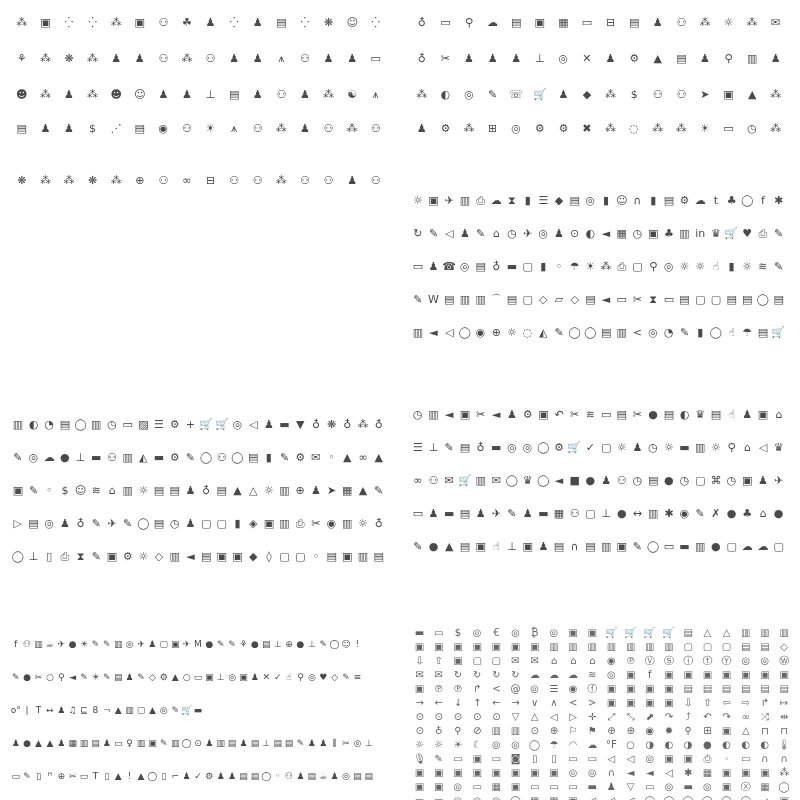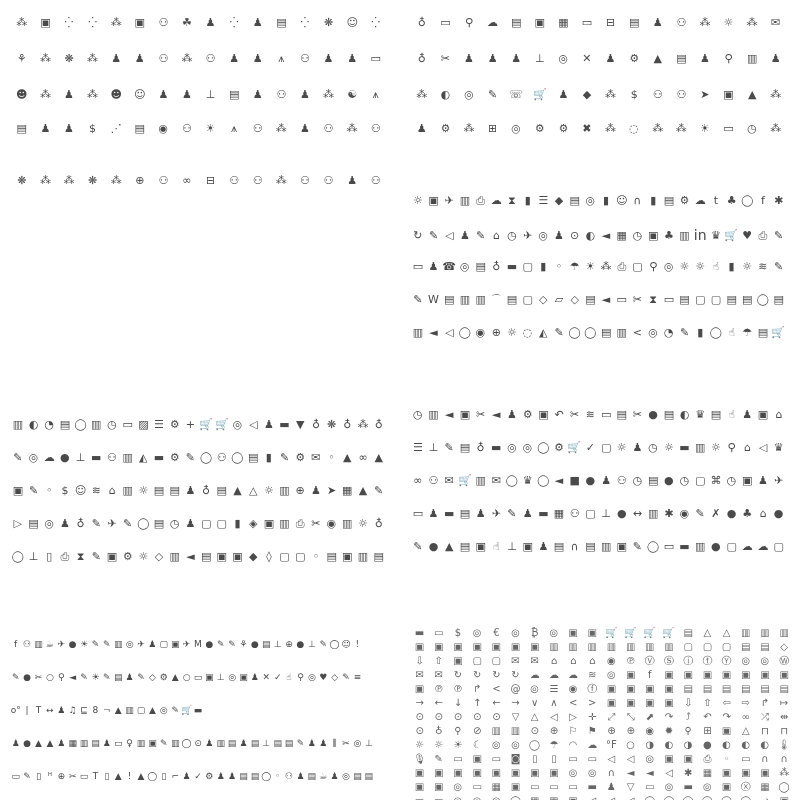--- a/index.html
+++ b/index.html
@@ -219,21 +219,21 @@
         <span class="ic" style="width: 15.7px; font-size: 11px;">◎</span>
         <span class="ic" style="width: 15.7px; font-size: 11px;">♟</span>
         <span class="ic" style="width: 15.7px; font-size: 11px;">⊙</span>
         <span class="ic" style="width: 15.7px; font-size: 11px;">◐</span>
         <span class="ic" style="width: 15.7px; font-size: 11px;">◄</span>
         <span class="ic" style="width: 15.7px; font-size: 11px;">▦</span>
         <span class="ic" style="width: 15.7px; font-size: 11px;">◷</span>
         <span class="ic" style="width: 15.7px; font-size: 11px;">▣</span>
         <span class="ic" style="width: 15.7px; font-size: 11px;">♣</span>
         <span class="ic" style="width: 15.7px; font-size: 11px;">▥</span>
-        <span class="ic" style="width: 15.7px; font-size: 14px;">in</span>
+        <span class="ic" style="width: 15.7px; font-size: 11px;">in</span>
         <span class="ic" style="width: 15.7px; font-size: 11px;">♛</span>
         <span class="ic" style="width: 15.7px; font-size: 11px;">🛒</span>
         <span class="ic" style="width: 15.7px; font-size: 11px;">♥</span>
         <span class="ic" style="width: 15.7px; font-size: 11px;">⎙</span>
         <span class="ic" style="width: 15.7px; font-size: 11px;">✎</span>
       </div>
       <div class="row" style="top: 71px;">
         <span class="ic" style="width: 15.7px; font-size: 11px;">▭</span>
         <span class="ic" style="width: 15.7px; font-size: 11px;">♟</span>
         <span class="ic" style="width: 15.7px; font-size: 11px;">☎</span>

